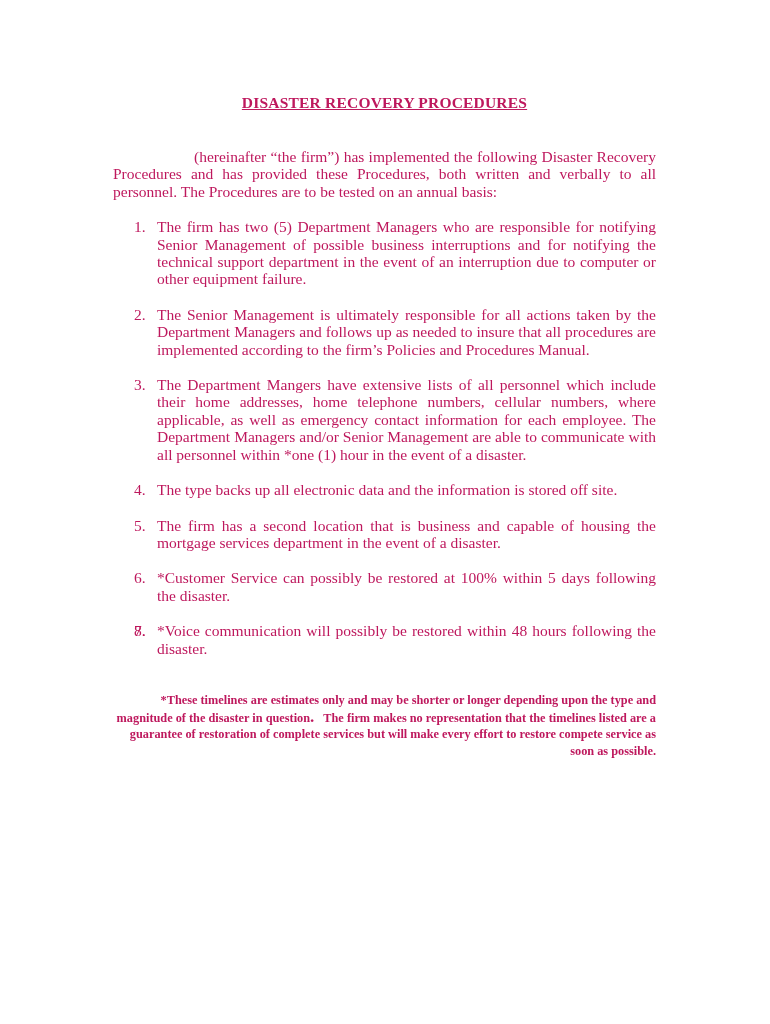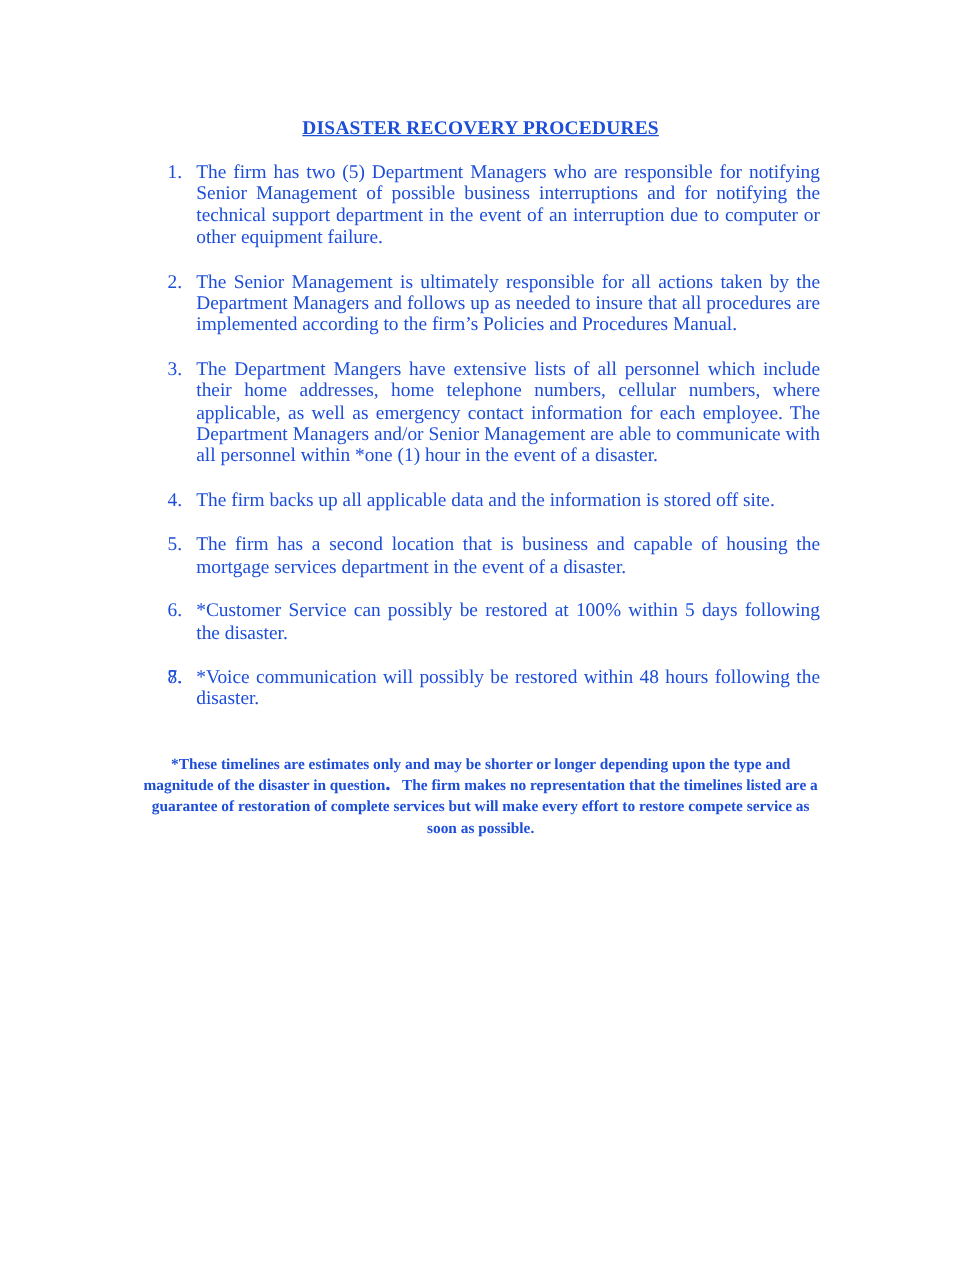--- a/index.html
+++ b/index.html
@@ -1,21 +1,21 @@
 <!DOCTYPE html>
 <html><head>
 <meta charset="utf-8">
 <style>
   html, body { margin: 0; padding: 0; background: #ffffff; }
   .page {
     position: relative;
     width: 710px;
     height: 1024px;
     background: #ffffff;
-    color: #1d4ed8;
+    color: #be185d;
     font-family: "Liberation Serif", "DejaVu Serif", serif;
     overflow: hidden;
   }
   .content {
     position: absolute;
     left: 113px;
     top: 0;
     width: 543px;
   }
   .title {
@@ -51,53 +51,54 @@
   .item .num {
     position: absolute;
     left: 21px;
     top: 0;
   }
   .footnote {
     margin: 35px 0 0 0;
     font-size: 12.3px;
     line-height: 16.6px;
     font-weight: bold;
-    text-align: center;
+    text-align: right;
   }
   .big-period {
     font-size: 17px;
     line-height: 16.6px;
   }
   .footnote-part2 { margin-left: 9px; }
 </style>
 </head>
 <body>
 
 <div class="page">
   <div class="content">
 
     <h1 class="title">DISASTER RECOVERY PROCEDURES</h1>
 
+    <p class="intro">(hereinafter “the firm”) has implemented the following Disaster Recovery Procedures and has provided these Procedures, both written and verbally to all personnel. The Procedures are to be tested on an annual basis:</p>
 
     <ol class="list">
       <li class="item">
         <span class="num">1.</span>
         <span class="text">The firm has two (5) Department Managers who are responsible for notifying Senior Management of possible business interruptions and for notifying the technical support department in the event of an interruption due to computer or other equipment failure.</span>
       </li>
       <li class="item">
         <span class="num">2.</span>
         <span class="text">The Senior Management is ultimately responsible for all actions taken by the Department Managers and follows up as needed to insure that all procedures are implemented according to the firm’s Policies and Procedures Manual.</span>
       </li>
       <li class="item">
         <span class="num">3.</span>
         <span class="text">The Department Mangers have extensive lists of all personnel which include their home addresses, home telephone numbers, cellular numbers, where applicable, as well as emergency contact information for each employee.  The Department Managers and/or Senior Management are able to communicate with all personnel within *one (1) hour in the event of a disaster.</span>
       </li>
       <li class="item">
         <span class="num">4.</span>
-        <span class="text">The firm backs up all applicable data and the information is stored off site.</span>
+        <span class="text">The type backs up all electronic data and the information is stored off site.</span>
       </li>
       <li class="item">
         <span class="num">5.</span>
         <span class="text">The firm has a second location that is business and capable of housing the mortgage services department in the event of a disaster.</span>
       </li>
       <li class="item">
         <span class="num">6.</span>
         <span class="text">*Customer Service can possibly be restored at 100% within 5 days following the disaster.</span>
       </li>
       <li class="item">

